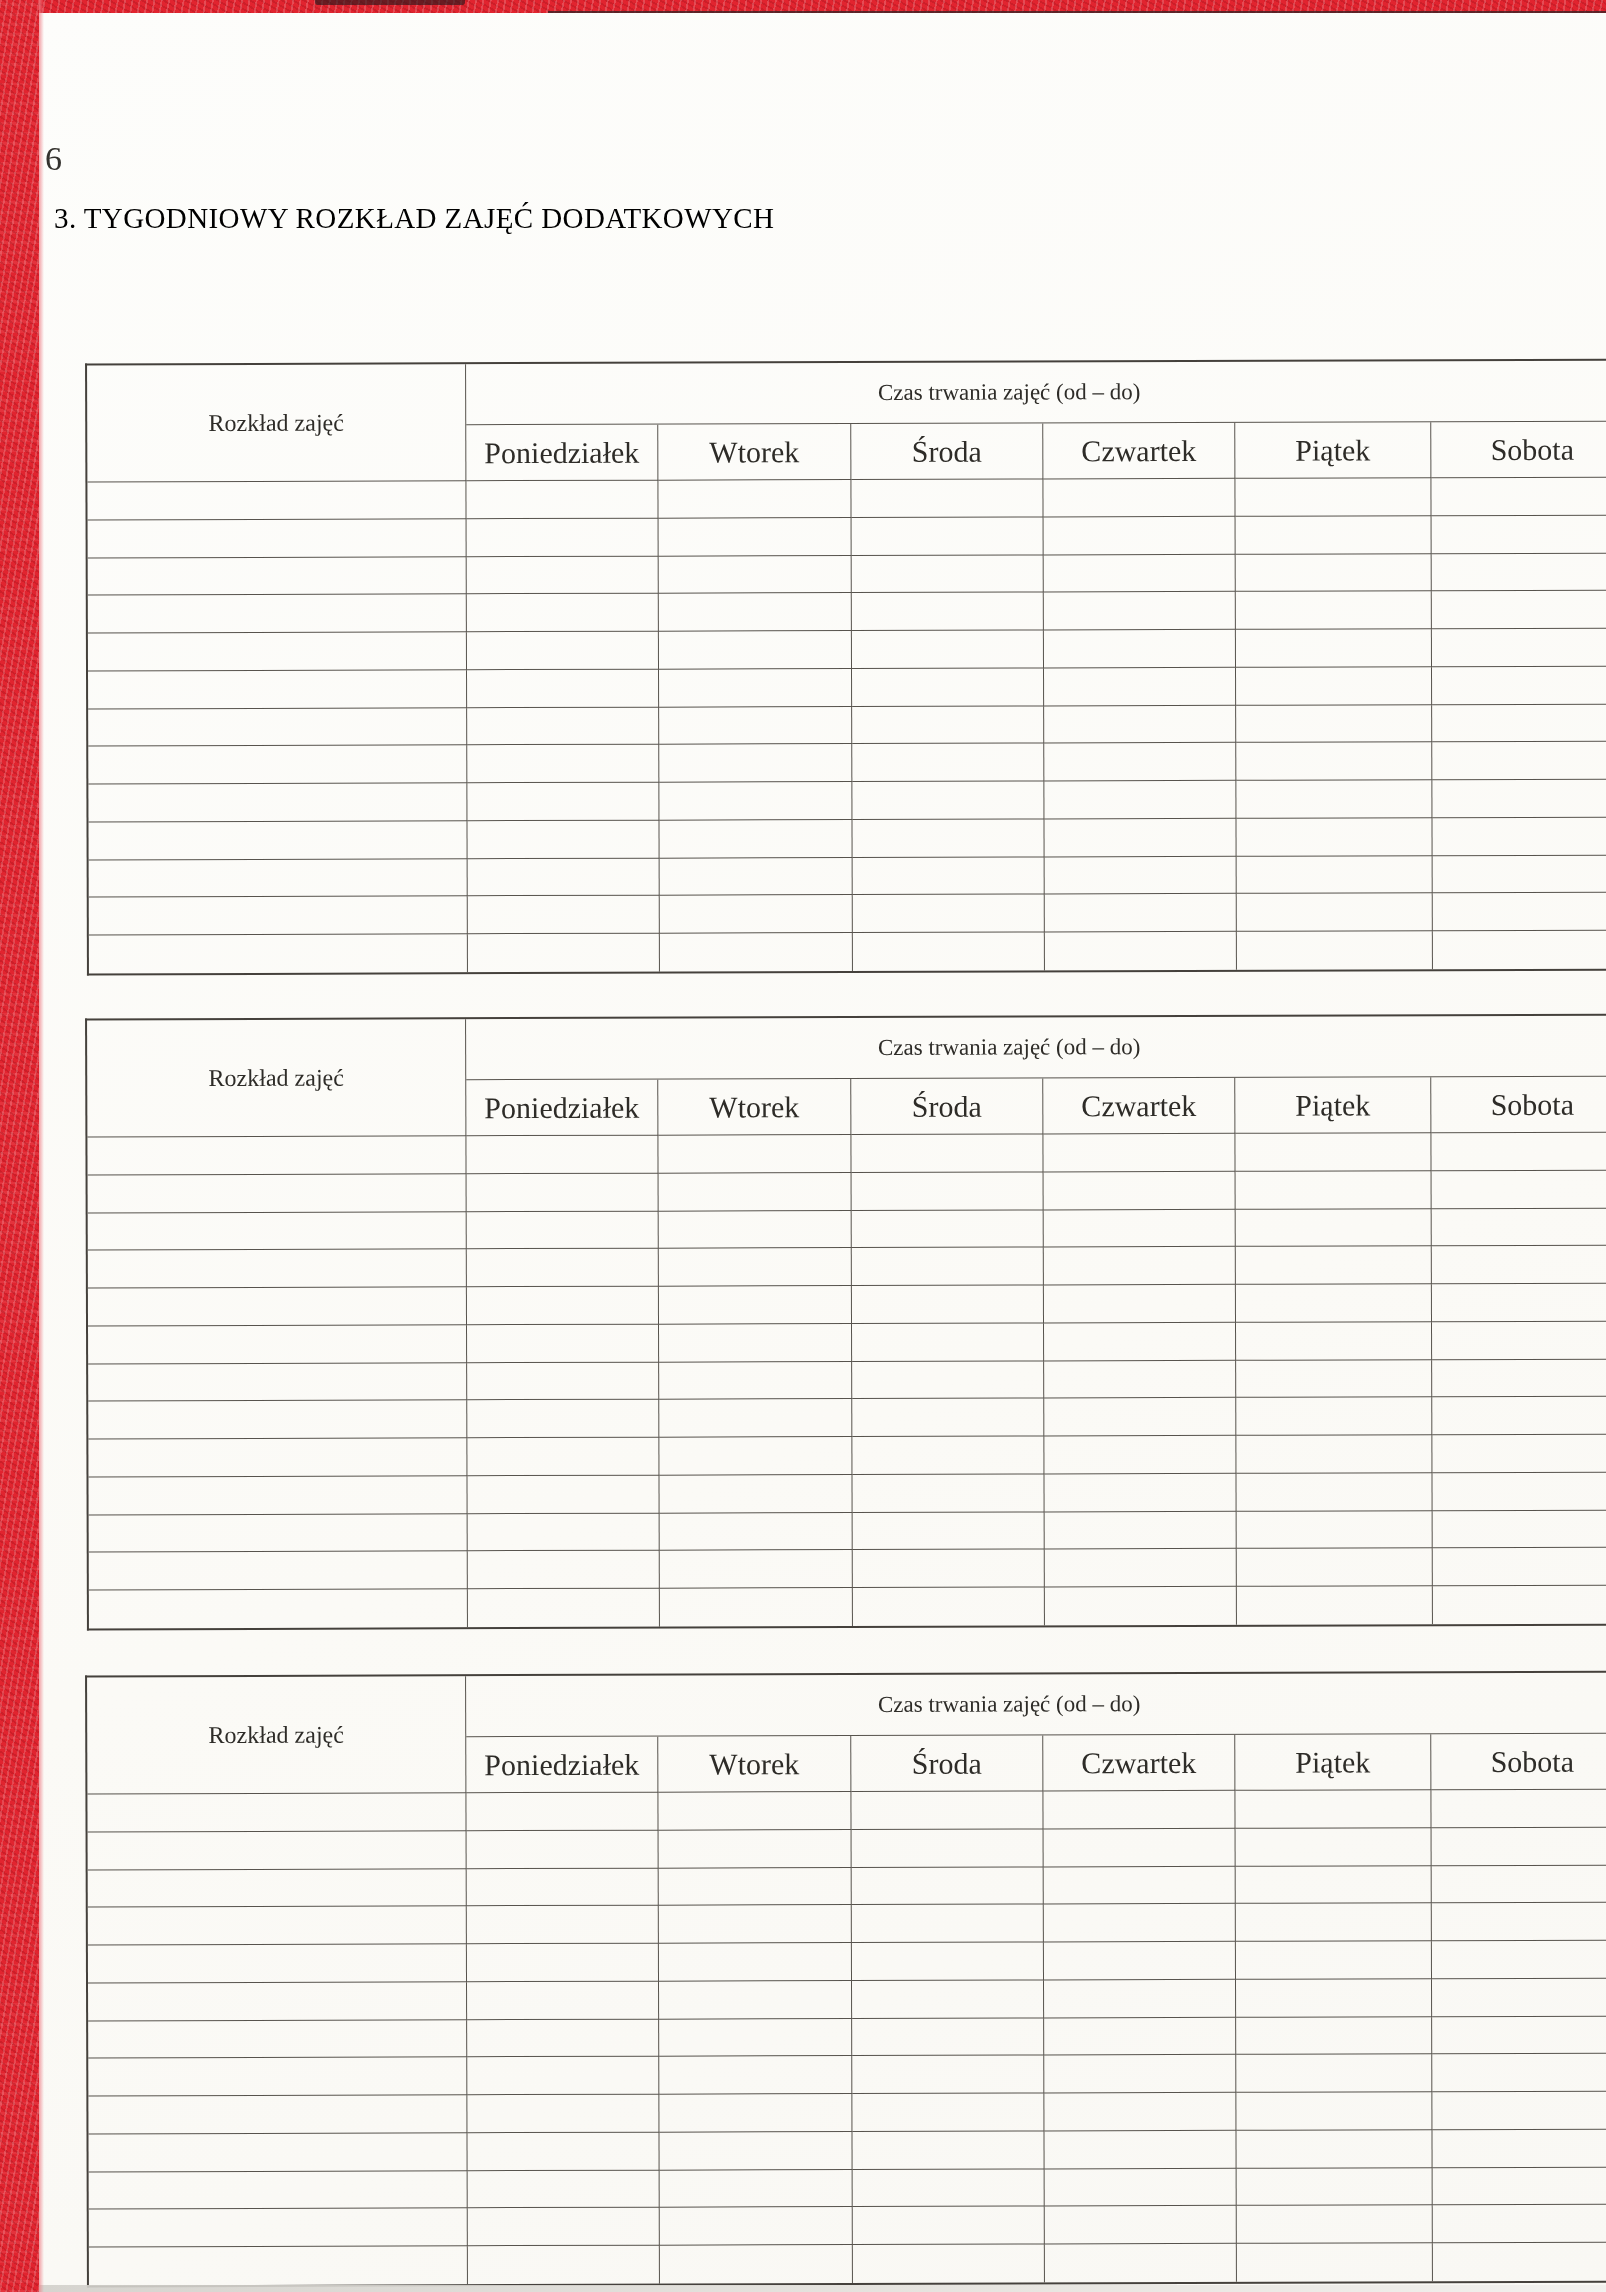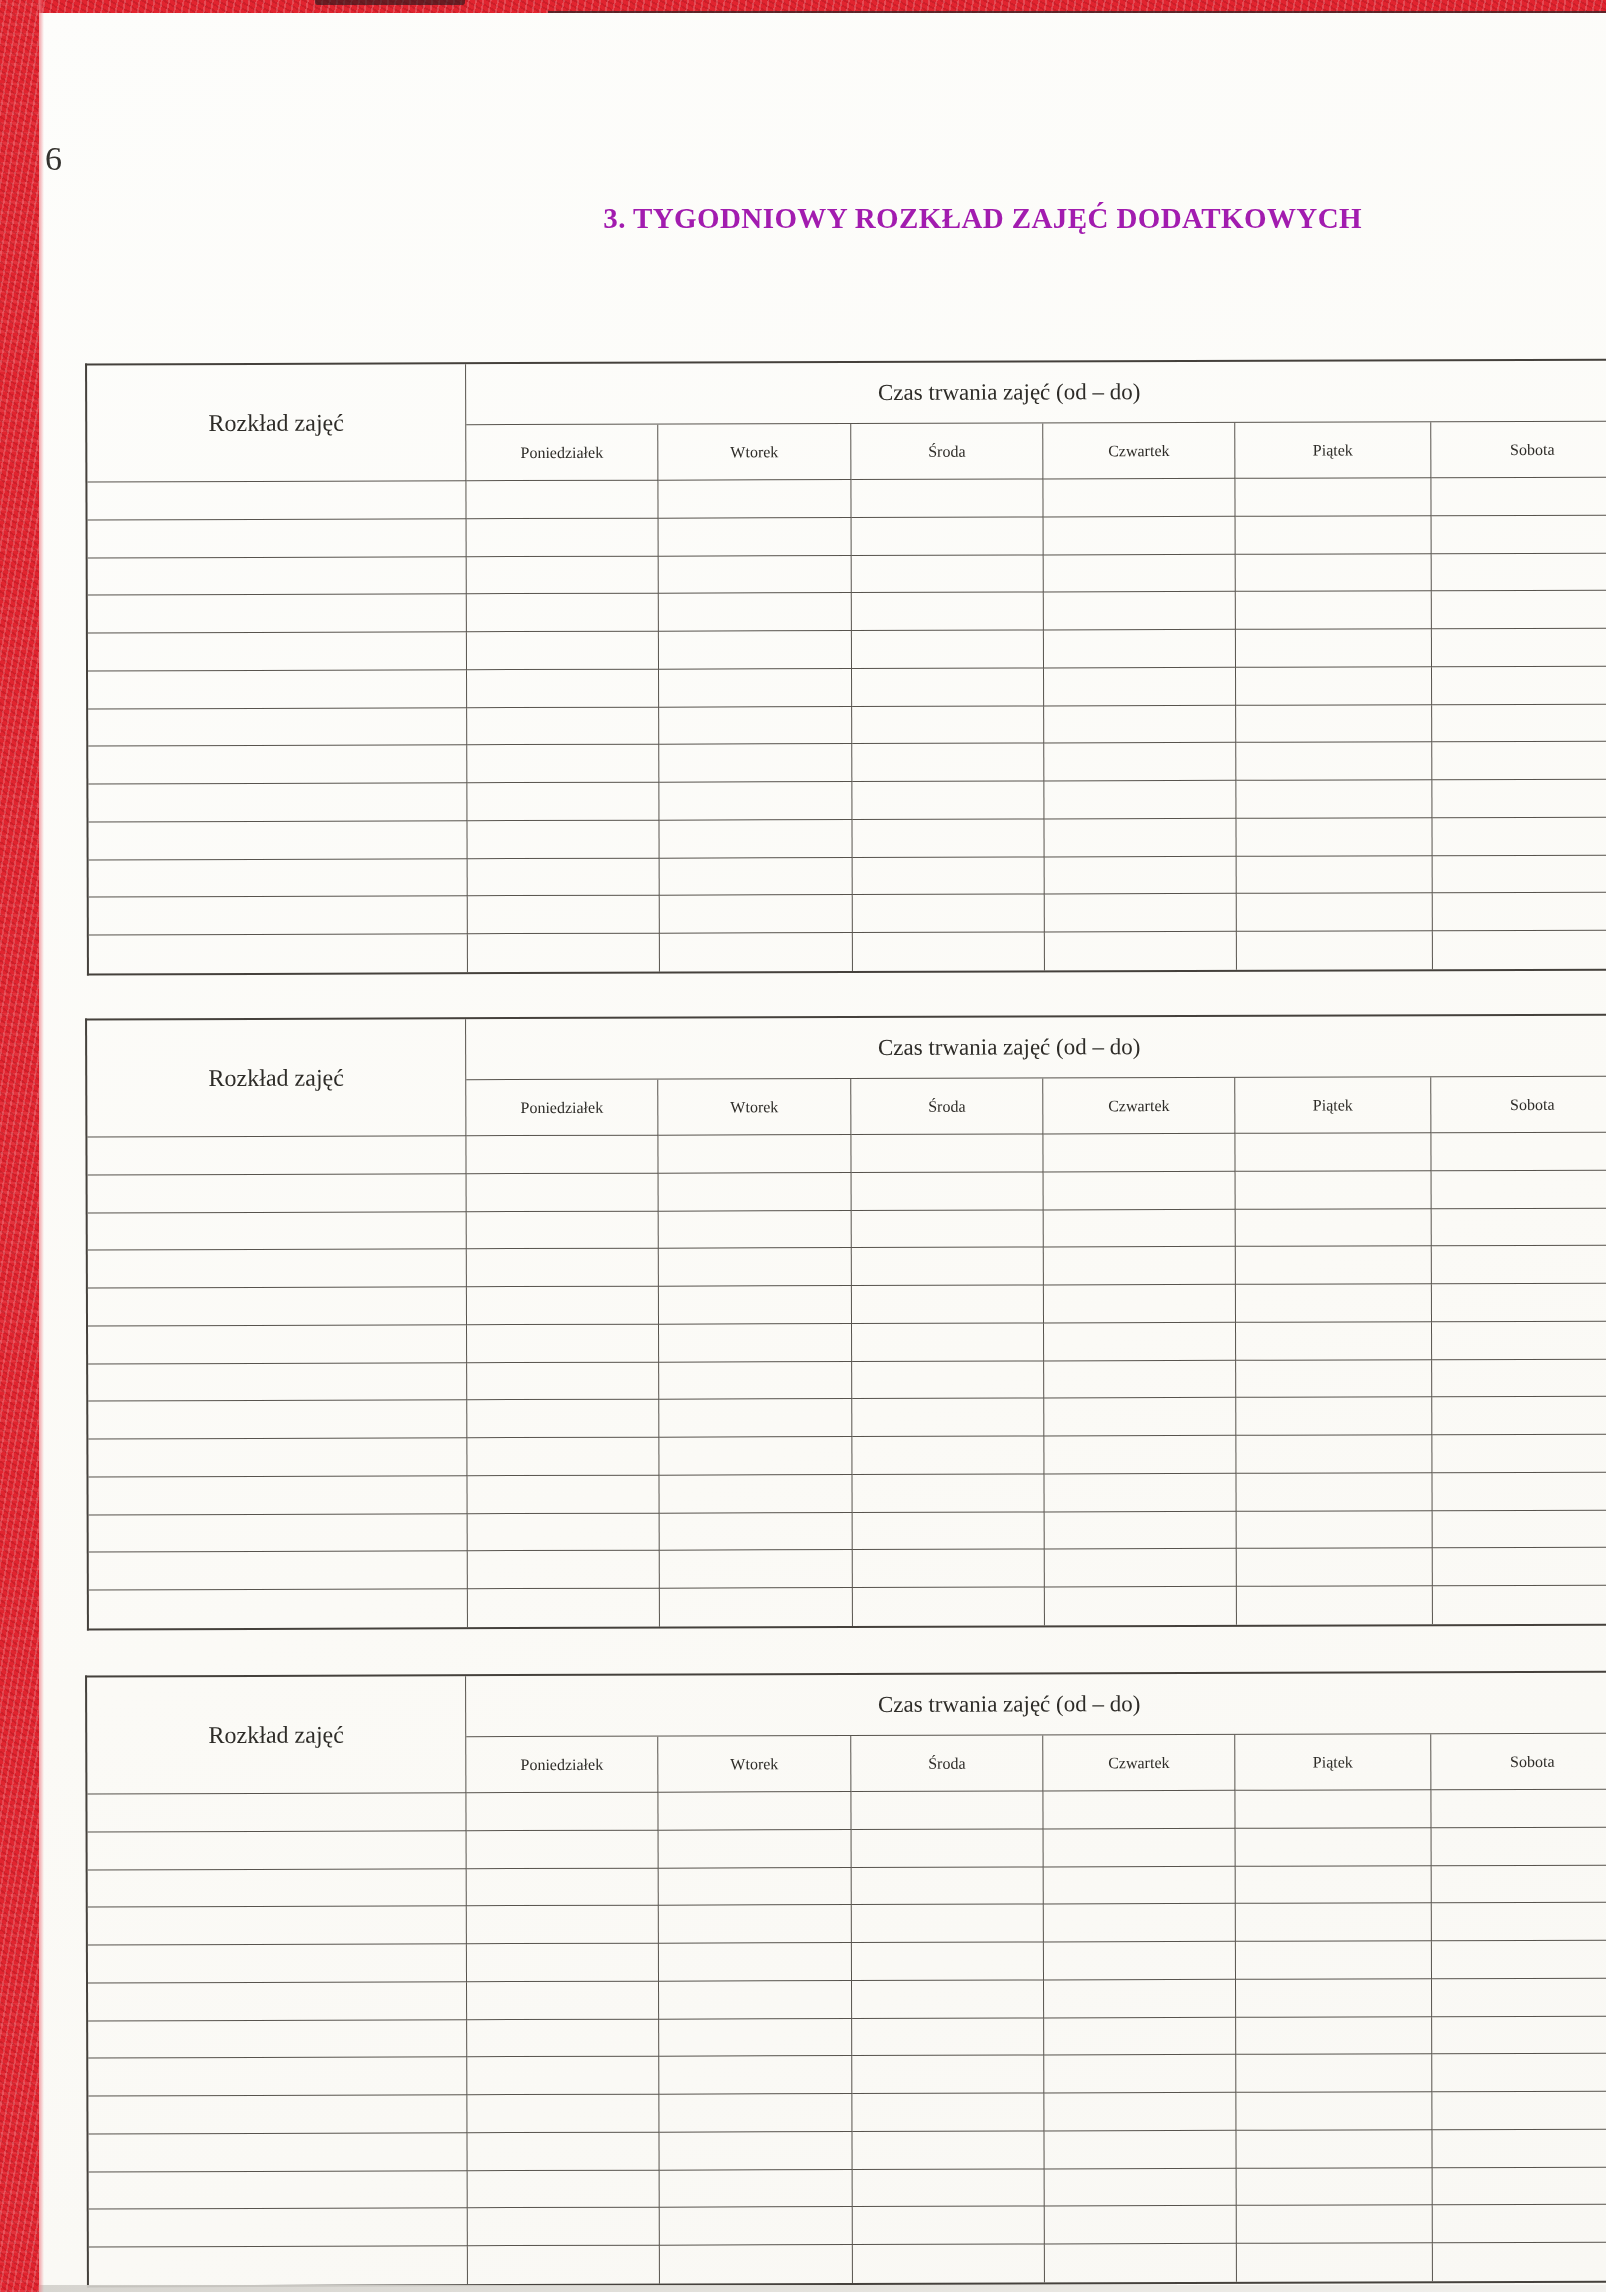--- a/index.html
+++ b/index.html
@@ -42,22 +42,22 @@
     position:absolute; left:39px; top:2285px; width:1567px; height:8px; z-index:4;
     background:linear-gradient(to right, #d2d0cb, #e6e4df 65%, #f1f0ed);
     opacity:0.9;
   }
   .page-number {
     position:absolute; left:45px; top:142px; z-index:3;
     font-size:34px; line-height:1; color:#34322e;
   }
   .doc-title {
     position:absolute; left:54px; top:202px; width:1308px; z-index:3;
-    text-align:right; font-size:29px; font-weight:bold; letter-spacing:0.4px;
-    color:#a21caf;
+    text-align:left; font-size:29px; font-weight:normal; letter-spacing:0.4px;
+    color:#000000;
   }
   
   .tbl {
     position:absolute; left:86px; width:1546px; height:608px; z-index:3;
     display:grid;
     grid-template-columns:379px 192px 193px 192px 192px 196px 1fr;
     grid-template-rows:61px 56px repeat(13, 1fr);
     border:2.2px solid #45413c; border-right:none;
     transform:rotate(-0.18deg); transform-origin:50% 50%;
   }
@@ -70,21 +70,21 @@
     box-sizing:border-box;
   }
   .c.last-col { border-right:none; }
   .c.last-row { border-bottom:none; }
   .hd {
     display:flex; align-items:center; justify-content:center;
     font-size:24px; color:#2e2c28; white-space:nowrap;
   }
   .left-head  { grid-column:1; grid-row:1 / 3; }
   .span-head  { grid-column:2 / 8; grid-row:1; border-right:none; padding-right:81px; font-size:23px; }
-  .day-head   { grid-row:2; border-bottom-width:1.8px; font-size:16px;text-align:center; }
+  .day-head   { grid-row:2; border-bottom-width:1.8px; font-size:30px;text-align:center; }
 </style>
 </head>
 <body>
 
 <div class="cover-left"></div>
 <div class="cover-top"></div>
 <div class="top-notch"></div>
 <div class="top-seam"></div>
 <div class="bottom-edge"></div>
 

